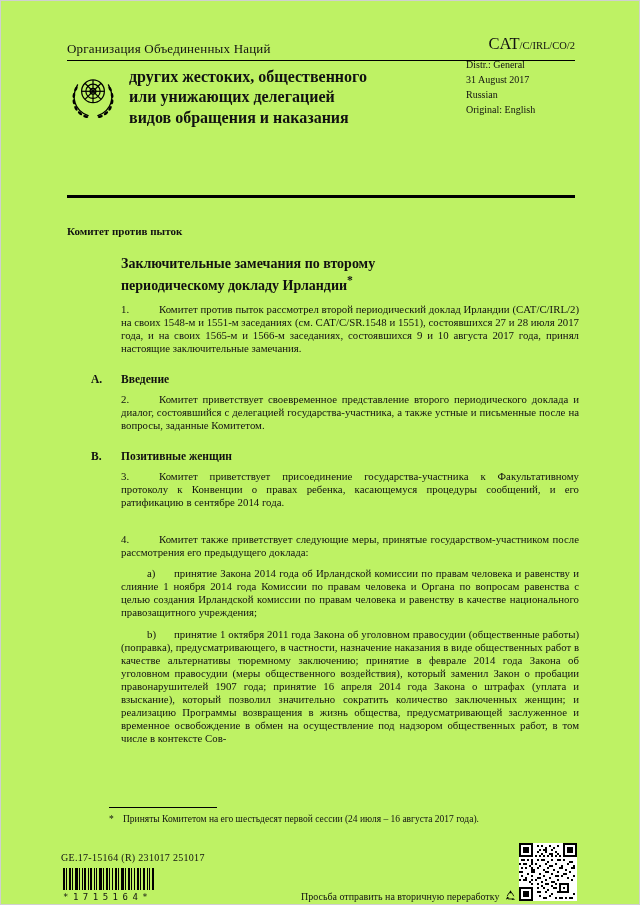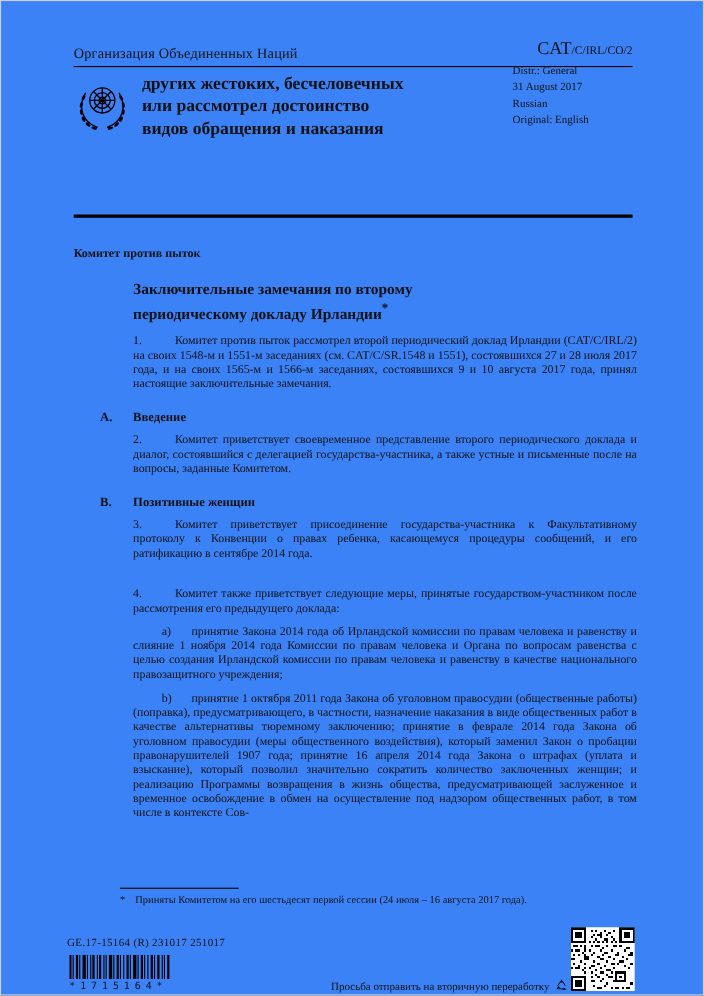--- a/index.html
+++ b/index.html
@@ -2,21 +2,21 @@
 <html><head>
 <meta charset="utf-8">
 <style>
   html, body { margin: 0; padding: 0; }
   body { background: #9a9a9a; }
   .page {
     position: relative;
     width: 640px;
     height: 905px;
     margin: 0 auto;
-    background: #3b82f6;
+    background: #bef264;
     border: 1px solid #d0d0d0;
     box-sizing: border-box;
     overflow: hidden;
     font-family: "Liberation Serif", "DejaVu Serif", serif;
     color: #111;
   }
 
   
   .org-name { position: absolute; top: 40px; left: 66px; font-size: 13px; letter-spacing: 0.2px; }
   .doc-symbol { position: absolute; top: 33px; right: 64px; white-space: nowrap; }
@@ -94,22 +94,22 @@
         <ellipse cx="55.5" cy="30" rx="1.6" ry="3.2" transform="rotate(-12 55.5 30)"></ellipse>
         <ellipse cx="55.5" cy="38" rx="1.6" ry="3.2" transform="rotate(8 55.5 38)"></ellipse>
         <ellipse cx="53" cy="46" rx="1.6" ry="3.2" transform="rotate(28 53 46)"></ellipse>
         <ellipse cx="48" cy="52" rx="1.6" ry="3.2" transform="rotate(50 48 52)"></ellipse>
         <ellipse cx="41" cy="56" rx="1.6" ry="3.2" transform="rotate(72 41 56)"></ellipse>
       </g>
     </svg>
   </div>
 
   <div class="mast-title">
-    <div>других жестоких, бесчеловечных</div>
-    <div>или рассмотрел достоинство</div>
+    <div>других жестоких, общественного</div>
+    <div>или унижающих делегацией</div>
     <div>видов обращения и наказания</div>
   </div>
 
   <div class="distr-block">
     <div>Distr.: General</div>
     <div>31 August 2017</div>
     <div>Russian</div>
     <div>Original: English</div>
   </div>
 

